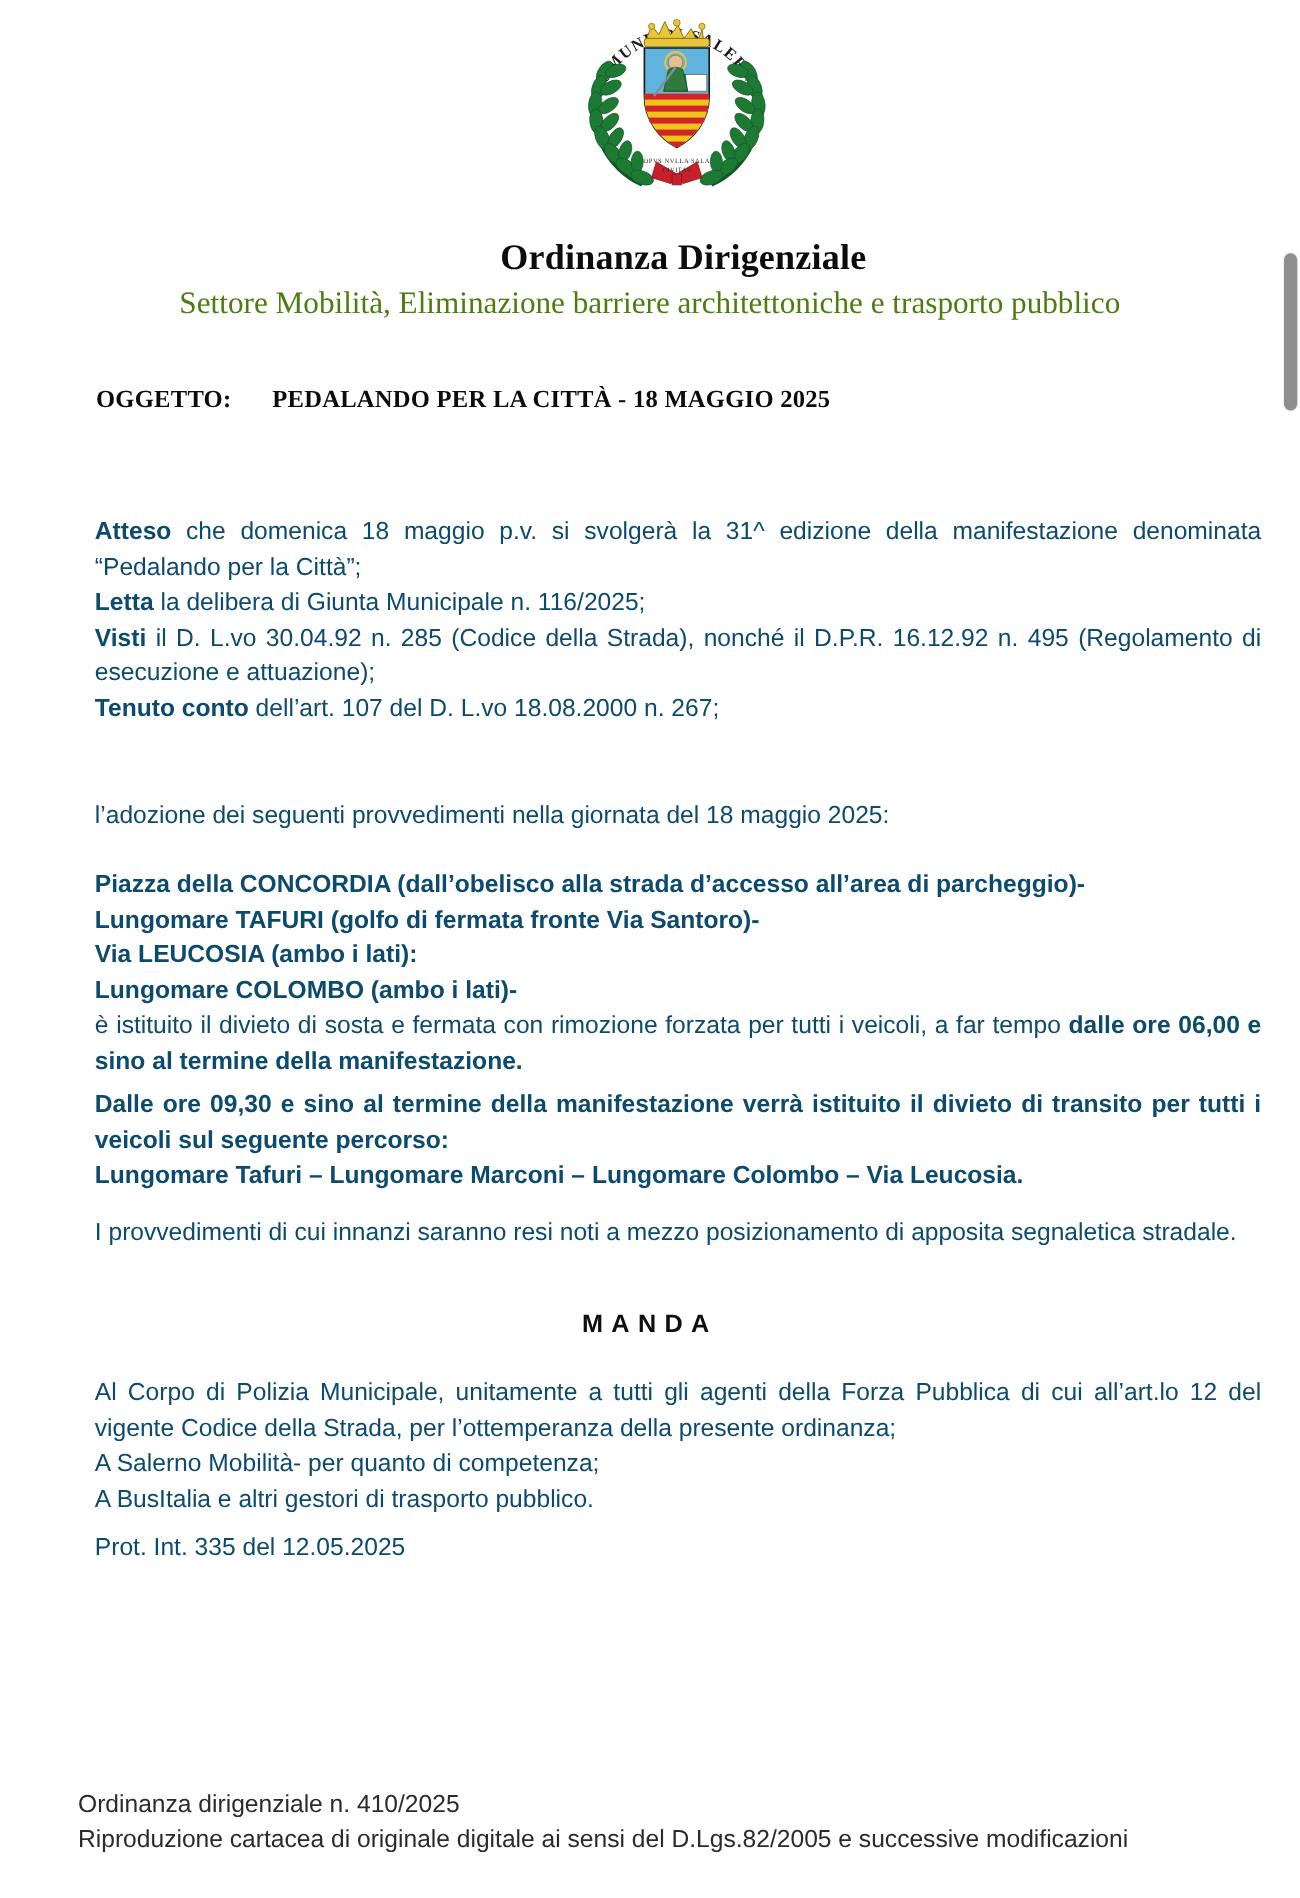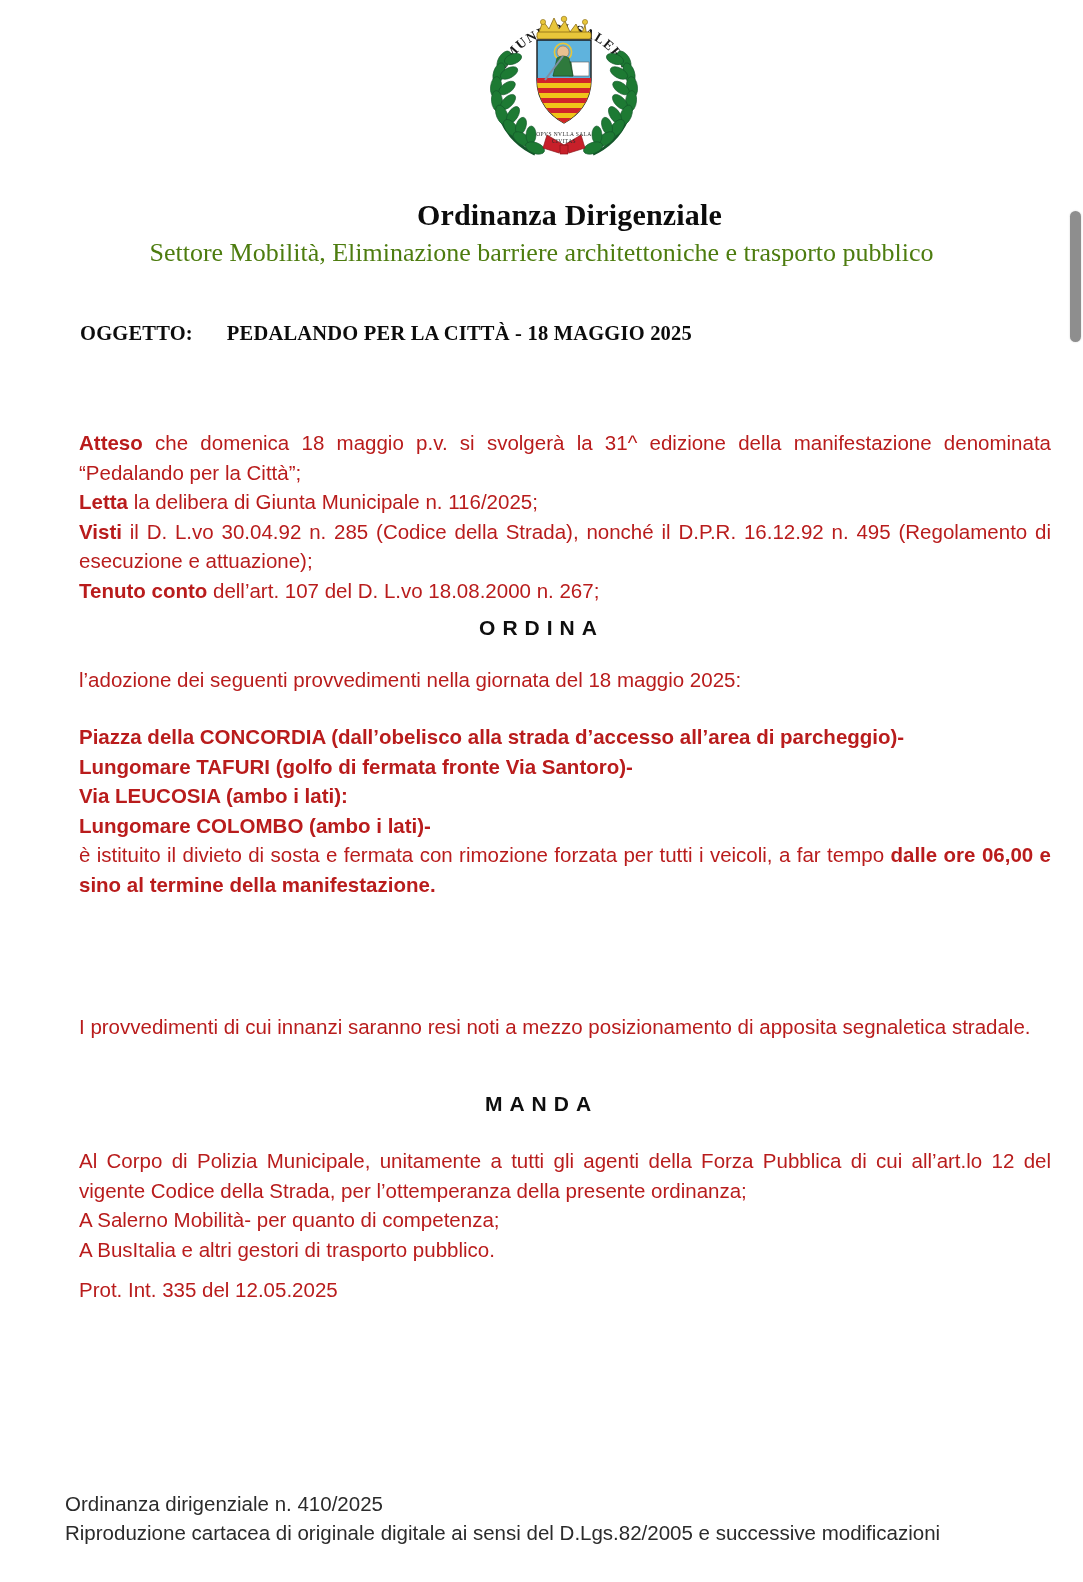--- a/index.html
+++ b/index.html
@@ -78,21 +78,21 @@
   .oggetto-row .ogg-label { margin-right: 34px; }
 
   
   .body-block {
     position: absolute;
     left: 79px;
     width: 972px;
     font-family: "Liberation Sans", "DejaVu Sans", sans-serif;
     font-size: 20.5px;
     line-height: 29.5px;
-    color: #b91c1c;
+    color: #0c4a6e;
   }
   .body-block p { margin: 0; }
   .justified { text-align: justify; text-justify: inter-word; }
   b, .b { font-weight: bold; }
 
   .centered-heading {
     position: absolute;
     left: 0;
     width: 1083px;
     text-align: center;
@@ -278,34 +278,37 @@
     <span class="ogg-label">OGGETTO:</span><span>PEDALANDO PER LA CITTÀ - 18 MAGGIO 2025</span>
   </div>
 
   <div class="body-block justified" id="sec-premesse">
     <p><b class="b">Atteso</b><span> che domenica 18 maggio p.v. si svolgerà la 31^ edizione della manifestazione denominata “Pedalando per la Città”;</span></p>
     <p><b class="b">Letta</b><span> la delibera di Giunta Municipale n. 116/2025;</span></p>
     <p><b class="b">Visti</b><span> il D. L.vo 30.04.92 n. 285 (Codice della Strada), nonché il D.P.R. 16.12.92 n. 495 (Regolamento di esecuzione e attuazione);</span></p>
     <p><b class="b">Tenuto conto</b><span> dell’art. 107 del D. L.vo 18.08.2000 n. 267;</span></p>
   </div>
 
-  <div class="centered-heading" id="sec-ordina">ORDINA</div>
 
   <div class="body-block" id="sec-adozione">
     <p>l’adozione dei seguenti provvedimenti nella giornata del 18 maggio 2025:</p>
   </div>
 
   <div class="body-block" id="sec-strade">
     <p class="b">Piazza della CONCORDIA (dall’obelisco alla strada d’accesso all’area di parcheggio)-</p>
     <p class="b">Lungomare TAFURI (golfo di fermata fronte Via Santoro)-</p>
     <p class="b">Via LEUCOSIA (ambo i lati):</p>
     <p class="b">Lungomare COLOMBO (ambo i lati)-</p>
     <p class="justified"><span>è istituito il divieto di sosta e fermata con rimozione forzata per tutti i veicoli, a far tempo </span><b class="b">dalle ore 06,00 e sino al termine della manifestazione.</b></p>
   </div>
 
+  <div class="body-block" id="sec-transito">
+    <p class="b justified">Dalle ore 09,30 e sino al termine della manifestazione verrà istituito il divieto di transito per tutti i veicoli sul seguente percorso:</p>
+    <p class="b">Lungomare Tafuri – Lungomare Marconi – Lungomare Colombo – Via Leucosia.</p>
+  </div>
 
   <div class="body-block justified" id="sec-segnaletica">
     <p>I provvedimenti di cui innanzi saranno resi noti a mezzo posizionamento di apposita segnaletica stradale.</p>
   </div>
 
   <div class="centered-heading" id="sec-manda">MANDA</div>
 
   <div class="body-block" id="sec-manda-body">
     <p class="justified">Al Corpo di Polizia Municipale, unitamente a tutti gli agenti della Forza Pubblica di cui all’art.lo 12 del vigente Codice della Strada, per l’ottemperanza della presente ordinanza;</p>
     <p>A Salerno Mobilità- per quanto di competenza;</p>

